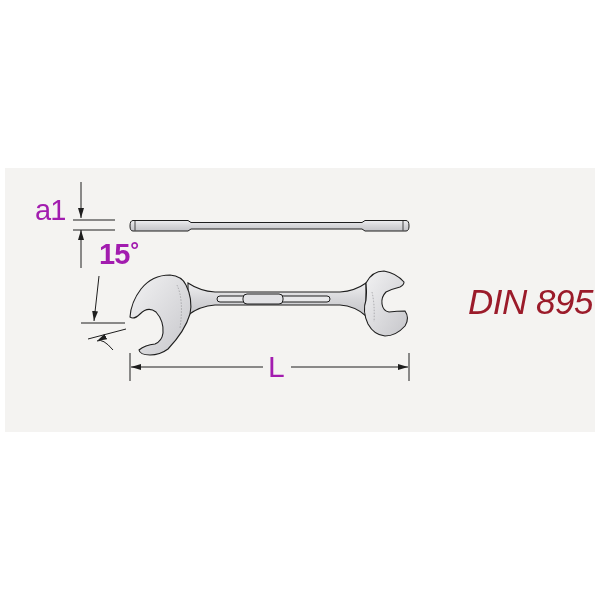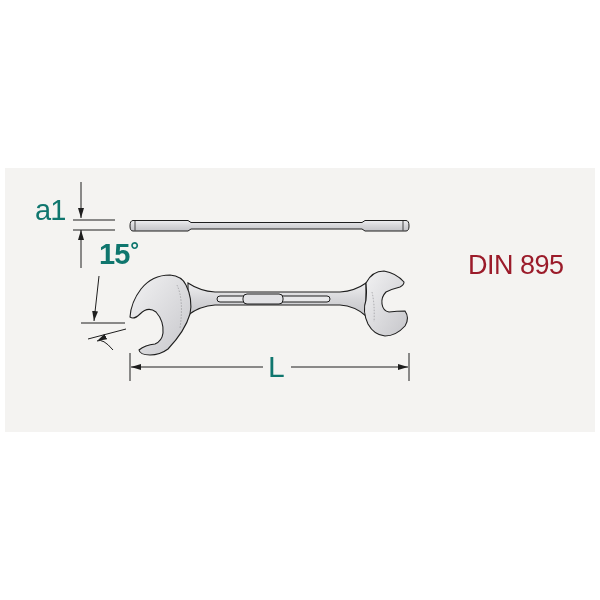--- a/index.html
+++ b/index.html
@@ -27,21 +27,21 @@
     }
     .drawing {
       position: absolute;
       left: 0;
       top: 0;
       width: 600px;
       height: 600px;
     }
     .label {
       position: absolute;
-      color: #0f766e;
+      color: #a21caf;
       font-family: "Liberation Sans", sans-serif;
       line-height: 1;
       white-space: nowrap;
     }
     .label-a1 {
       left: 35px;
       top: 196px;
       font-size: 29px;
       letter-spacing: -1px;
     }
@@ -58,22 +58,23 @@
       top: -6px;
       margin-left: 1px;
     }
     .label-length {
       left: 268px;
       top: 352px;
       font-size: 30px;
     }
     .label-standard {
       left: 468px;
-      top: 252px;
-      font-size: 27px;
+      top: 284px;
+      font-size: 35px;
+      font-style: italic;
       color: #9b1b2a;
       letter-spacing: -0.5px;
     }
   </style>
 </head>
 <body>
 
 <div class="page">
   <div class="panel"></div>
 

